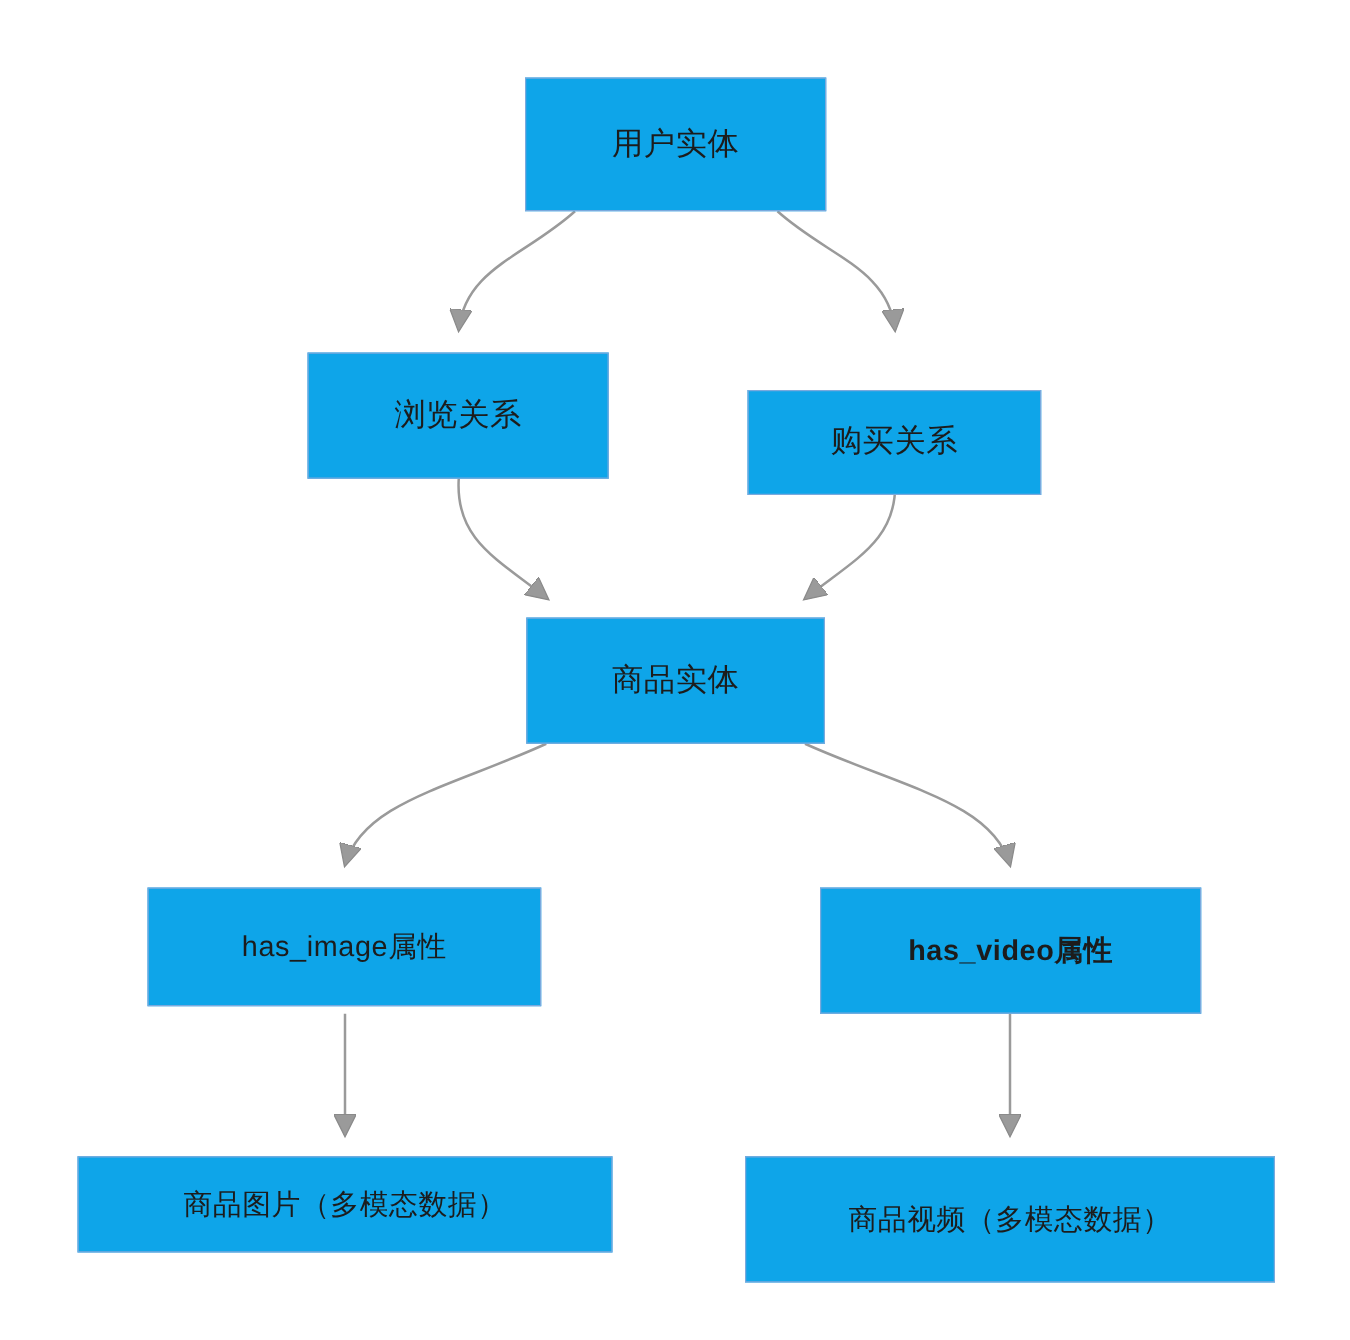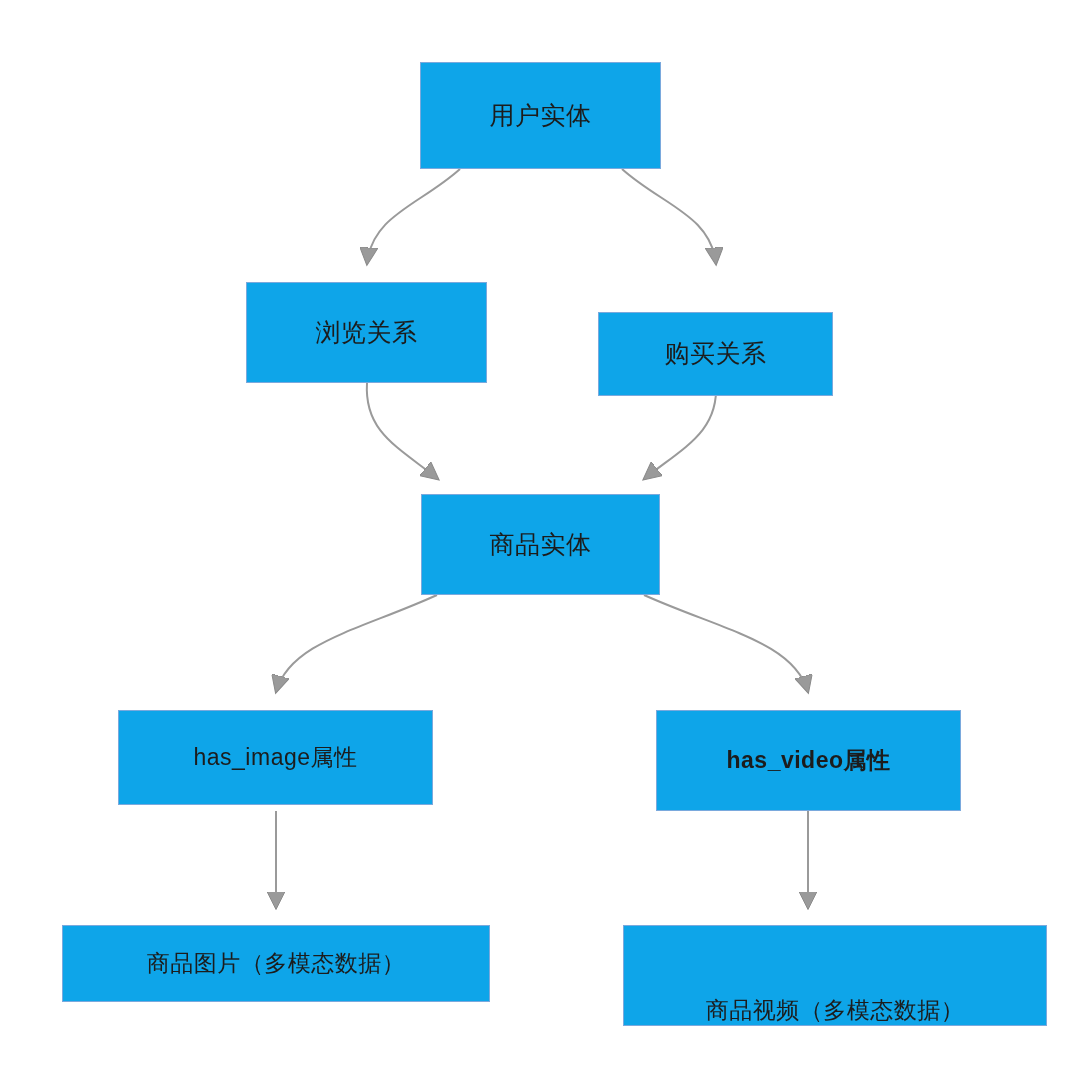--- a/index.html
+++ b/index.html
@@ -54,21 +54,21 @@
 
   
   #node-product-entity   { left: 421px; top: 494px; width: 239px; height: 101px; font-size: 25px; }
 
   
   #node-has-image-attr   { left: 118px; top: 710px; width: 315px; height: 95px; font-size: 23px; }
   #node-has-video-attr   { left: 656px; top: 710px; width: 305px; height: 101px; font-size: 23px; font-weight: bold; }
 
   
   #node-product-image    { left: 62px;  top: 925px; width: 428px; height: 77px; font-size: 23px; }
-  #node-product-video    { left: 623px; top: 925px; width: 424px; height: 101px; font-size: 23px; align-items: flex-end; }
+  #node-product-video    { left: 596px; top: 925px; width: 424px; height: 101px; font-size: 23px; }
 </style>
 </head>
 <body>
 
 <div id="canvas">
 
   <svg id="edge-layer" viewBox="0 0 1080 1072" width="1080" height="1072" xmlns="http://www.w3.org/2000/svg">
     <defs>
       <marker id="arrowhead" markerWidth="10" markerHeight="10" refX="8.4" refY="4" orient="auto" markerUnits="userSpaceOnUse">
         <path d="M 0 0 L 9 4 L 0 8 z" fill="#9a9a9a" stroke="#8a8a8a" stroke-width="0.6"></path>

